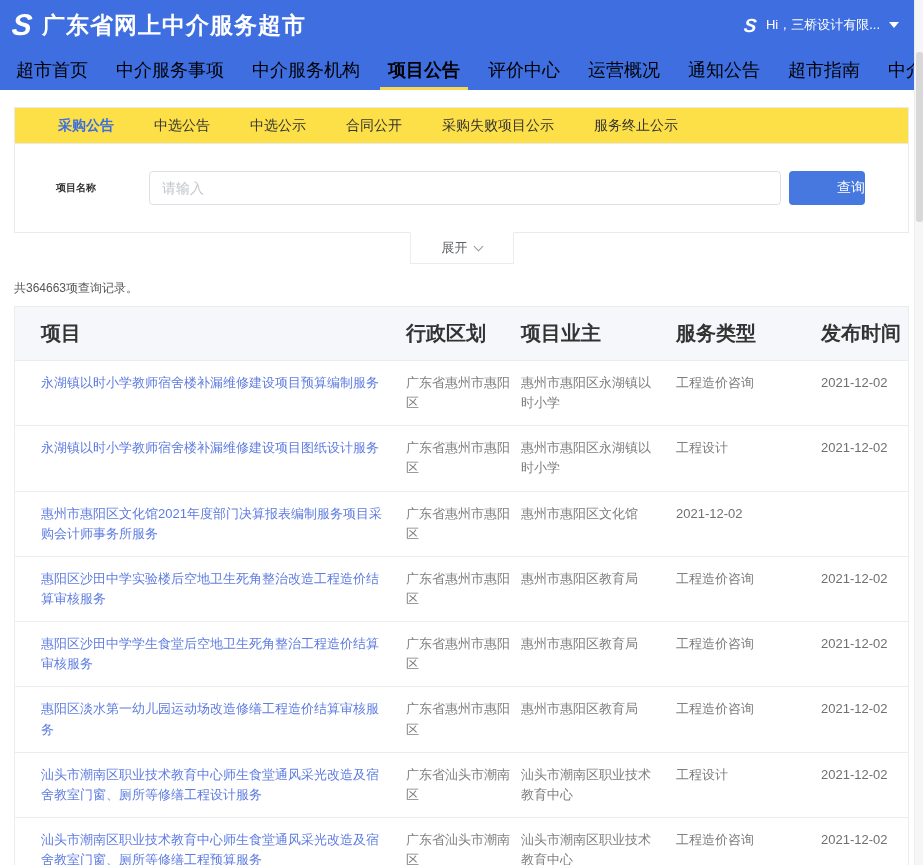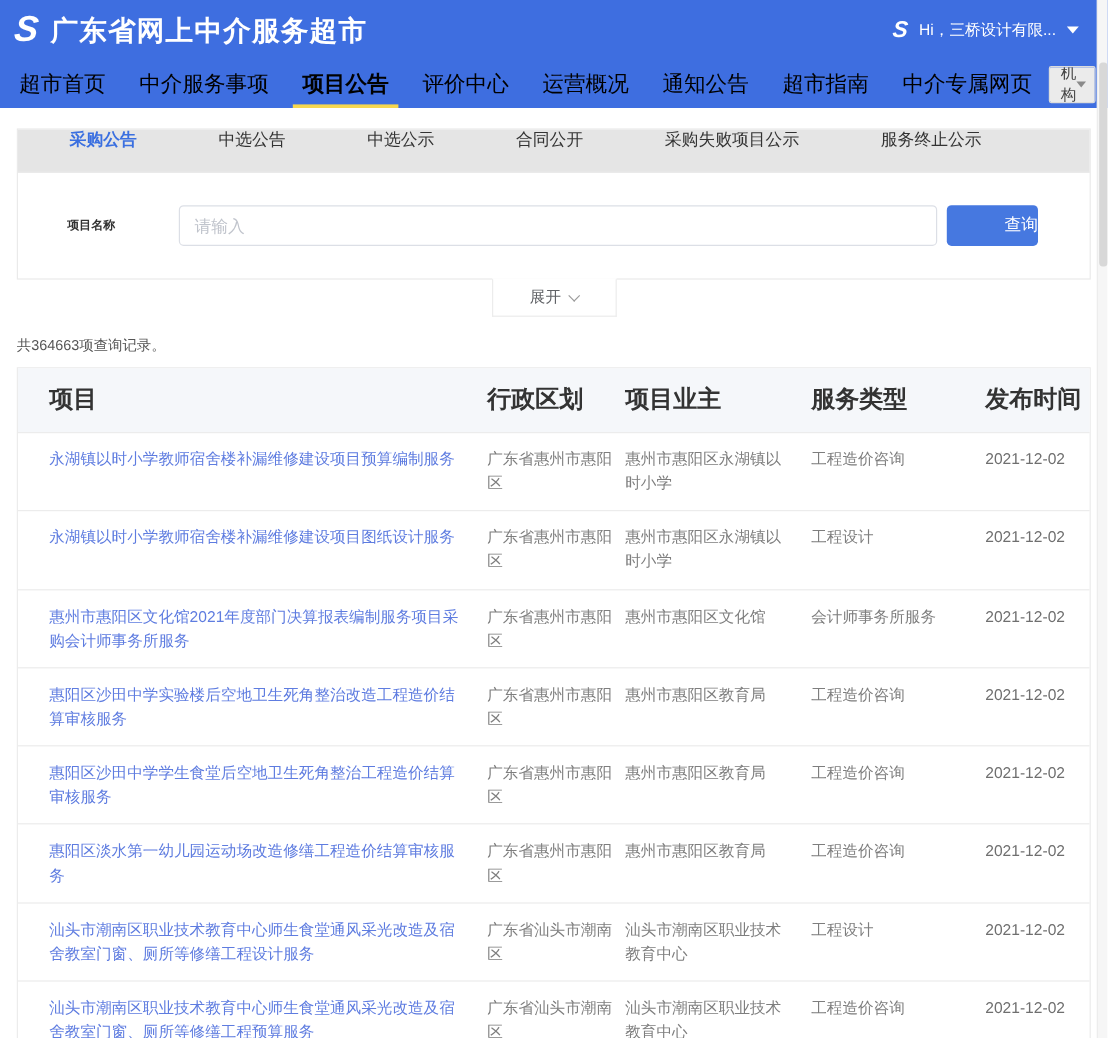--- a/index.html
+++ b/index.html
@@ -20,21 +20,21 @@
   .nav-item { display:flex; align-items:center; padding:0 14px; color:#000000; font-size:18px; position:relative; cursor:pointer; white-space:nowrap; }
   .nav-item.active { font-weight:bold; }
   .nav-item.active::after { content:""; position:absolute; left:6px; right:6px; bottom:0; height:3px; background:#F7D74F; }
   .nav-search { margin-left:auto; align-self:center; display:flex; align-items:stretch; height:31px; background:#fff; border-radius:2px; overflow:hidden; border:1px solid #dcdcdc; }
   .nav-search .select { width:74px; background:#ebebeb; display:flex; align-items:center; justify-content:space-between; padding:0 9px; font-size:13px; color:#444; cursor:pointer; }
   .nav-search .select .caret { width:0; height:0; border-left:4px solid transparent; border-right:4px solid transparent; border-top:5px solid #8a8a8a; }
   .nav-search input { width:102px; border:none; outline:none; padding:0 8px; font-size:13px; color:#333; }
 
   
   .filter-card { margin:17px 14px 0; background:#fff; border:1px solid #eaeaea; }
-  .tabs-row { height:36px; background:#e5e5e5; border-bottom:1px solid #eaeaea; display:flex; padding-left:43px; gap:68px; }
+  .tabs-row { height:36px; background:#fde047; border-bottom:1px solid #eaeaea; display:flex; align-items:center; padding-left:43px; gap:40px; }
   .tab { font-size:14px; color:#333; cursor:pointer; white-space:nowrap; }
   .tab.active { color:#3A6FE0; font-weight:bold; }
   .filter-body { height:88px; display:flex; align-items:center; }
   .filter-label { width:134px; padding-left:41px; font-size:10px; font-weight:bold; color:#333; }
   .filter-input { width:632px; height:34px; border:1px solid #dcdfe6; border-radius:4px; padding:0 12px; font-size:14px; color:#333; outline:none; }
   .filter-input::placeholder { color:#c0c4cc; }
   .query-btn { width:76px; height:34px; margin-left:8px; background:#4678E0; color:#fff; border:none; border-radius:4px; font-size:14px; cursor:pointer;text-align:right; }
 
   .expand-tab { width:104px; height:32px; margin:16px auto; background:#fff; border:1px solid #ececec; border-top:1px solid #fff; margin-top:-1px; display:flex; align-items:center; justify-content:center; gap:7px; font-size:13px; color:#606266; cursor:pointer; position:relative; z-index:2; }
   .chev-down { width:7px; height:7px; border-right:1px solid #9a9a9a; border-bottom:1px solid #9a9a9a; transform:rotate(45deg); margin-top:-4px; }
@@ -72,20 +72,21 @@
     <div class="user-area">
       <span class="logo-glyph small">S</span>
       <span>Hi，三桥设计有限...</span>
       <span class="caret-down"></span>
     </div>
   </div>
 
   <div class="navbar">
     <span class="nav-item">超市首页</span>
     <span class="nav-item">中介服务事项</span>
+    <span class="nav-item">中介服务机构</span>
     <span class="nav-item active">项目公告</span>
     <span class="nav-item">评价中心</span>
     <span class="nav-item">运营概况</span>
     <span class="nav-item">通知公告</span>
     <span class="nav-item">超市指南</span>
     <span class="nav-item">中介专属网页</span>
     <div class="nav-search">
       <div class="select">
         <span>机构</span>
         <span class="caret"></span>
@@ -138,21 +139,20 @@
       <div class="cell c1"><a class="proj-link">永湖镇以时小学教师宿舍楼补漏维修建设项目图纸设计服务</a></div>
       <div class="cell c2 gray">广东省惠州市惠阳区</div>
       <div class="cell c3 gray">惠州市惠阳区永湖镇以时小学</div>
       <div class="cell c4 gray">工程设计</div>
       <div class="cell c5 date">2021-12-02</div>
     </div>
     <div class="trow">
       <div class="cell c1"><a class="proj-link">惠州市惠阳区文化馆2021年度部门决算报表编制服务项目采购会计师事务所服务</a></div>
       <div class="cell c2 gray">广东省惠州市惠阳区</div>
       <div class="cell c3 gray">惠州市惠阳区文化馆</div>
-      <div class="cell c4 gray">会计师事务所服务</div>
       <div class="cell c5 date">2021-12-02</div>
     </div>
     <div class="trow">
       <div class="cell c1"><a class="proj-link">惠阳区沙田中学实验楼后空地卫生死角整治改造工程造价结算审核服务</a></div>
       <div class="cell c2 gray">广东省惠州市惠阳区</div>
       <div class="cell c3 gray">惠州市惠阳区教育局</div>
       <div class="cell c4 gray">工程造价咨询</div>
       <div class="cell c5 date">2021-12-02</div>
     </div>
     <div class="trow">

